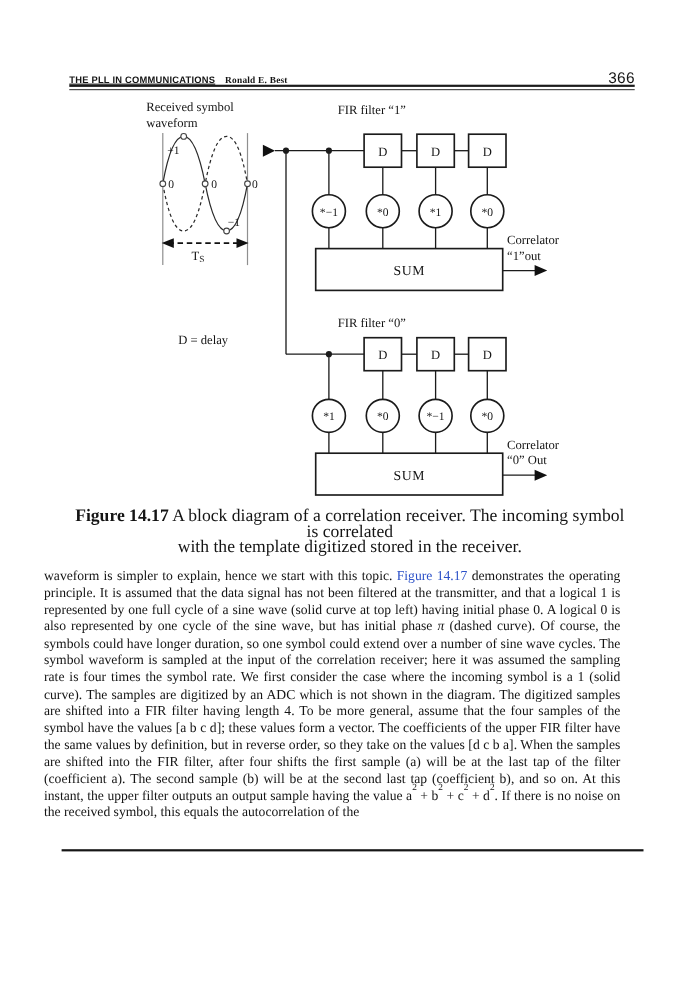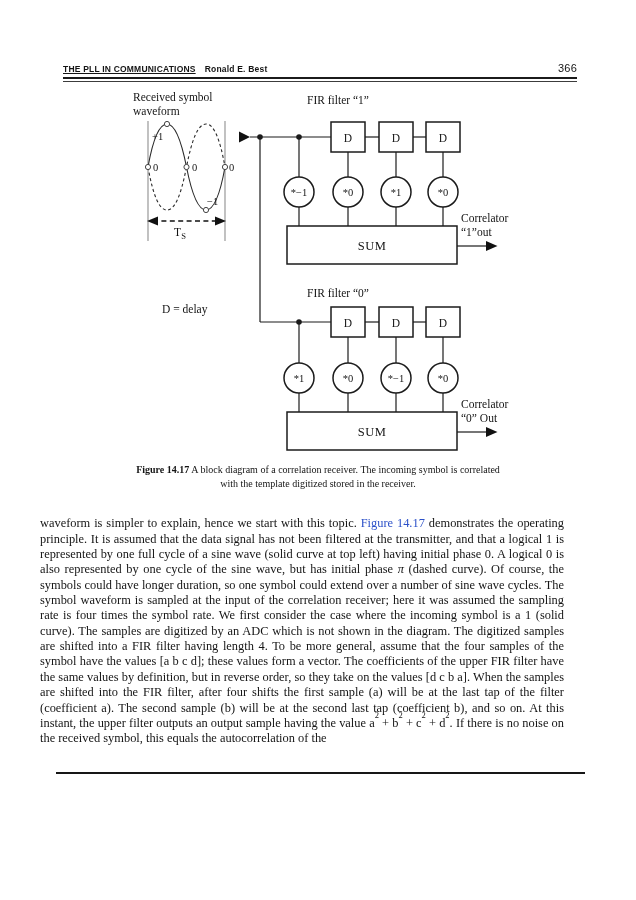--- a/index.html
+++ b/index.html
@@ -7,22 +7,22 @@
     position:relative; width:636px; height:900px; background:#ffffff;
     font-family:"Liberation Serif", serif; color:#141414; overflow:hidden;
   }
   
   .hdr {
     position:absolute; left:63px; top:62px; width:514px;
     display:flex; justify-content:space-between; align-items:baseline;
     font-family:"Liberation Sans", sans-serif; font-size:8.5px; letter-spacing:.2px;
   }
   .hdr .ttl { font-weight:bold;text-decoration:underline; }
-  .hdr .auth { font-weight:bold; margin-left:9px; }
-  .hdr .pgnum { font-weight:normal; font-size:11px; }
+  .hdr .auth { font-weight:bold; margin-left:9px;font-family:Liberation Serif, serif; }
+  .hdr .pgnum { font-weight:normal; font-size:14px; }
   .hdr-rule {
     position:absolute; left:63px; top:77px; width:514px; height:2px;
     border-top:2px solid #1b1b1b; border-bottom:1px solid #3c3c3c;
   }
   
   .fig-svg { position:absolute; left:0; top:0; width:636px; height:460px; }
   .fig-svg text { font-family:"Liberation Serif", serif; fill:#141414; }
   .t11 { font-size:11.5px; }
   .t10 { font-size:10.5px; }
   .t12 { font-size:12.5px; letter-spacing:.5px; }
@@ -32,21 +32,21 @@
   .dashed{ stroke-dasharray:3,2.6; }
   .gray  { stroke:#8f8f8f; stroke-width:1.1; }
   .dasharrow { stroke:#111; stroke-width:1.7; stroke-dasharray:5,3.4; }
   .dot   { fill:#1b1b1b; }
   .odot  { fill:#ffffff; stroke:#444; stroke-width:1; }
   .ah    { fill:#111; }
   .sub   { font-size:8.5px; }
   
   .caption {
     position:absolute; left:68px; top:463px; width:500px; text-align:center;
-    font-size:10px; line-height:14px;
+    font-size:16px; line-height:14px;
   }
   .caption b { font-weight:bold; }
   
   .bodytext {
     position:absolute; left:40px; top:504px; width:524px;
     font-size:12.4px; line-height:15.35px; text-align:justify;
   }
   .fig-link { color:#2b50c8; text-decoration:none; cursor:pointer; }
   .bodytext sup { font-size:8.5px; line-height:0; position:relative; top:-4px; }
   

